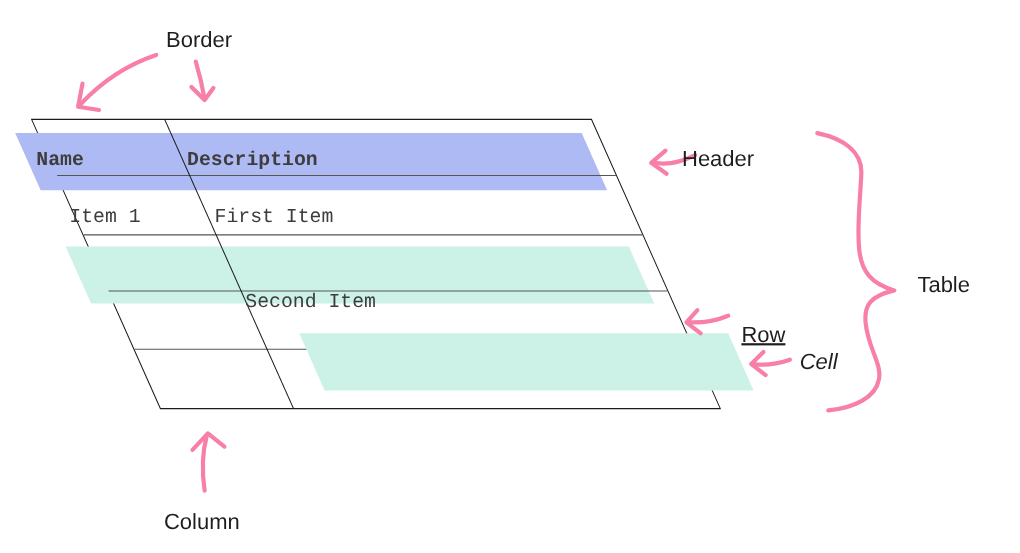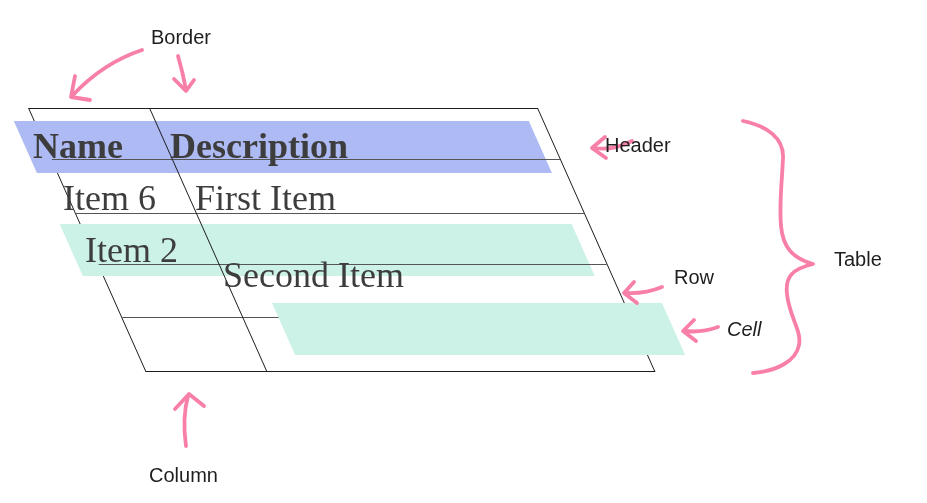--- a/index.html
+++ b/index.html
@@ -22,39 +22,39 @@
   .vline{position:absolute;left:120px;top:0;height:262px;width:0;border-left:1.5px solid var(--border,#1c1c1c);}
   
   .cell-band{
     position:absolute;left:272px;top:303px;width:390px;height:52px;
     background:var(--cell_highlight,#ccf2e8);
     transform:skewX(24deg);transform-origin:0 0;
     z-index:3;
   }
   
   .cell{
-    position:absolute;font-family:Liberation Serif, serif;
-    font-size:36px;line-height:27px;color:var(--table_text,#3d3d3d);
+    position:absolute;font-family:Liberation Mono, monospace;
+    font-size:18px;line-height:27px;color:var(--table_text,#3d3d3d);
     white-space:pre;z-index:2;
   }
   .cell.hd{font-weight:bold;}
   .t-name{left:33px;top:133px;} .t-desc{left:170px;top:133px;}
   .t-i1{left:63px;top:185px;}  .t-f1{left:195px;top:185px;text-align:center;}
   .t-i2{left:85px;top:237px;}  .t-f2{left:223px;top:230px;margin-top:32px;}
   .t-i3{left:107px;top:288px;} .t-f3{left:242px;top:288px;}
   .t-f4{left:310px;top:315px;z-index:4;}
   
   .lbl{
     position:absolute;font-family:"Liberation Sans",sans-serif;font-size:20px;
     line-height:26px;color:var(--label_text,#1e1e1e);white-space:nowrap;z-index:5;
   }
   .lbl-border{left:151px;top:24px;}
-  .lbl-header{left:605px;top:132px;text-align:center;}
+  .lbl-header{left:620px;top:132px;text-align:center;}
   .lbl-table{left:834px;top:246px;}
-  .lbl-row{left:674px;top:264px;}
+  .lbl-row{left:674px;top:292px;text-decoration:underline;}
   .lbl-cell{left:727px;top:316px;font-style:italic;}
   .lbl-column{left:149px;top:462px;}
   
   .overlay{position:absolute;left:0;top:0;z-index:5;pointer-events:none;}
   .overlay path,.overlay polyline{
     fill:none;stroke:var(--annotation,#f77fa8);
     stroke-width:3.8;stroke-linecap:round;stroke-linejoin:round;
   }
 </style>
 </head>
@@ -69,23 +69,22 @@
     <div class="hline hl2"></div>
     <div class="hline hl3"></div>
     <div class="hline hl4"></div>
     <div class="vline"></div>
   </div>
 
   <div class="cell-band"></div>
 
   <div class="cell hd t-name">Name</div>
   <div class="cell hd t-desc">Description</div>
-  <div class="cell t-i1">Item 6</div>
+  <div class="cell t-i1">Item 1</div>
   <div class="cell t-f1">First Item</div>
-  <div class="cell t-i2">Item 2</div>
   <div class="cell t-f2">Second Item</div>
 
   <svg class="overlay" width="927" height="503" viewBox="0 0 927 503">
     <path d="M142,50 Q103,63 73,95"></path>
     <polyline points="75,76 71,97 90,100"></polyline>
     <path d="M178,56 Q183,73 186,90"></path>
     <polyline points="174,79 186,91 194,80"></polyline>
     <path d="M632,141 Q612,151 595,148"></path>
     <polyline points="605,137 592,148 606,158"></polyline>
     <path d="M662,287 Q645,294 626,293"></path>

